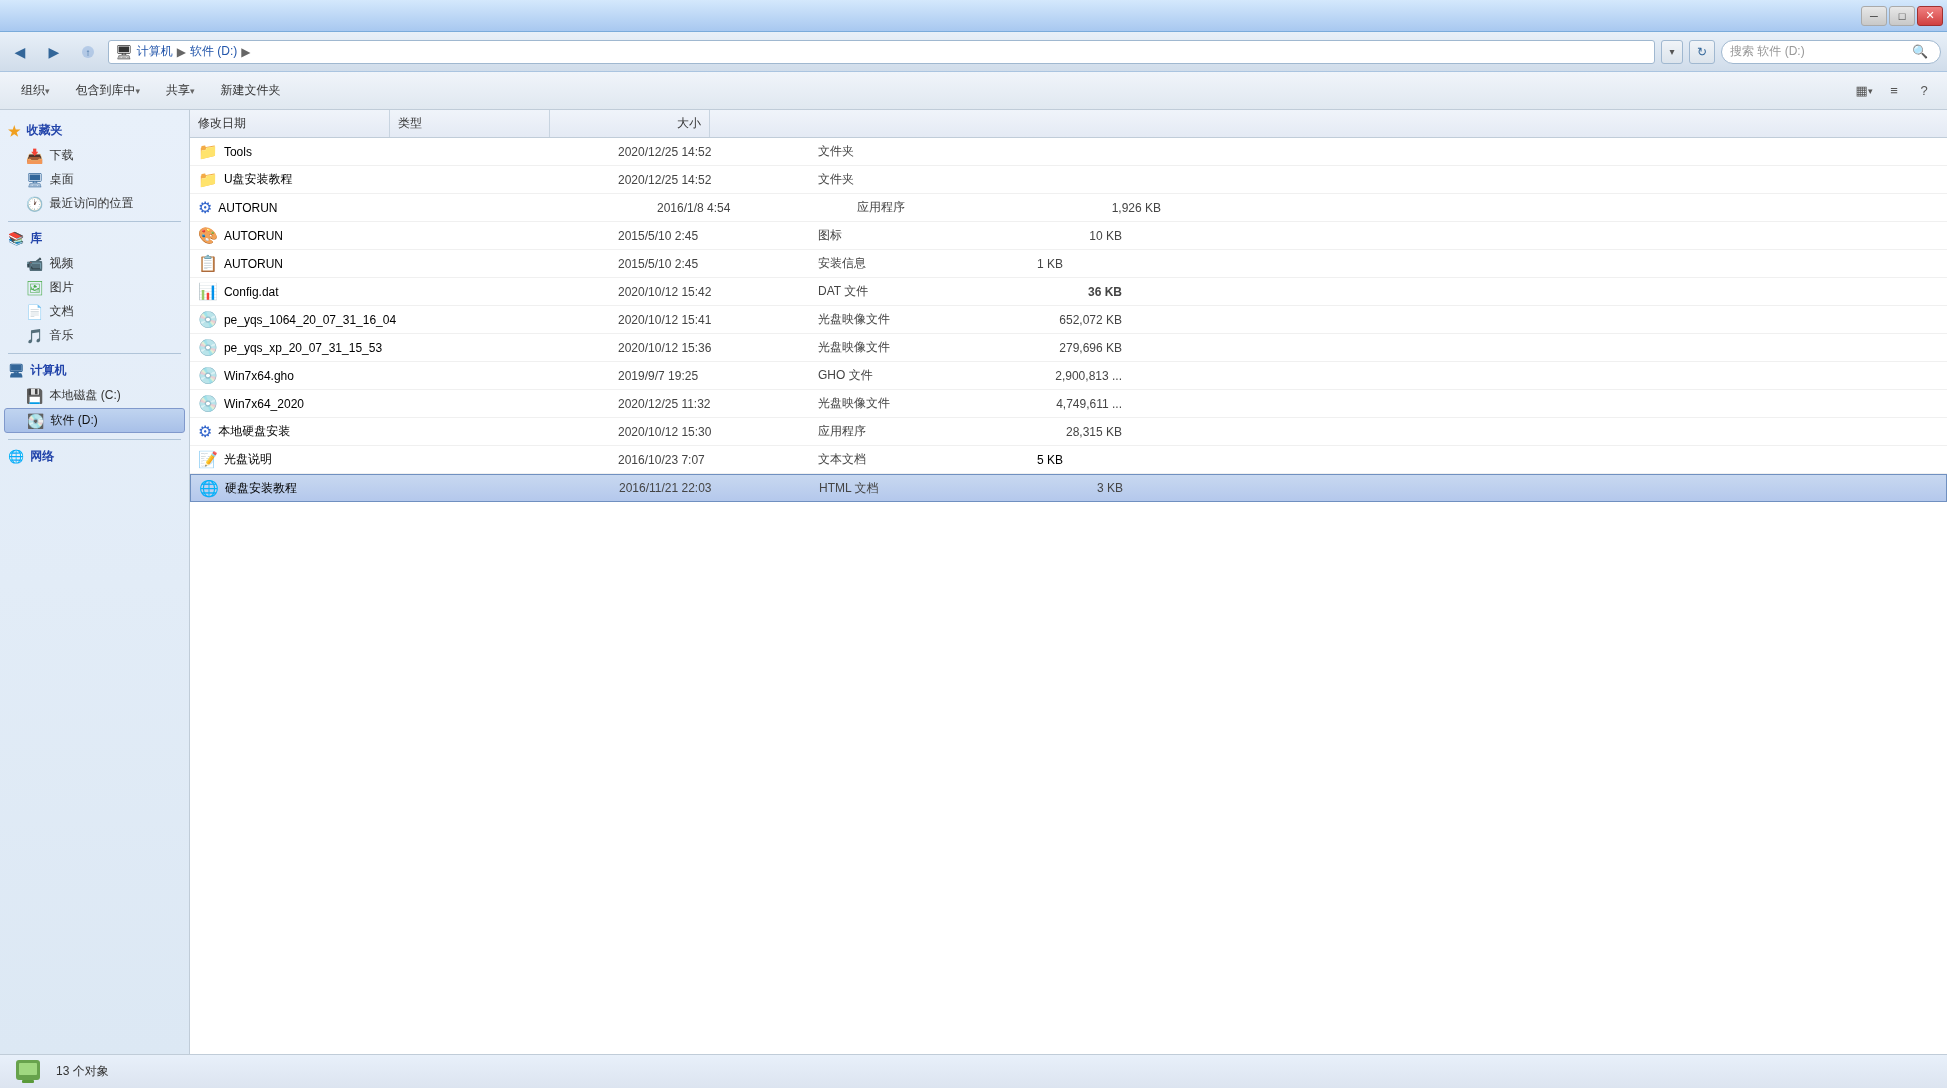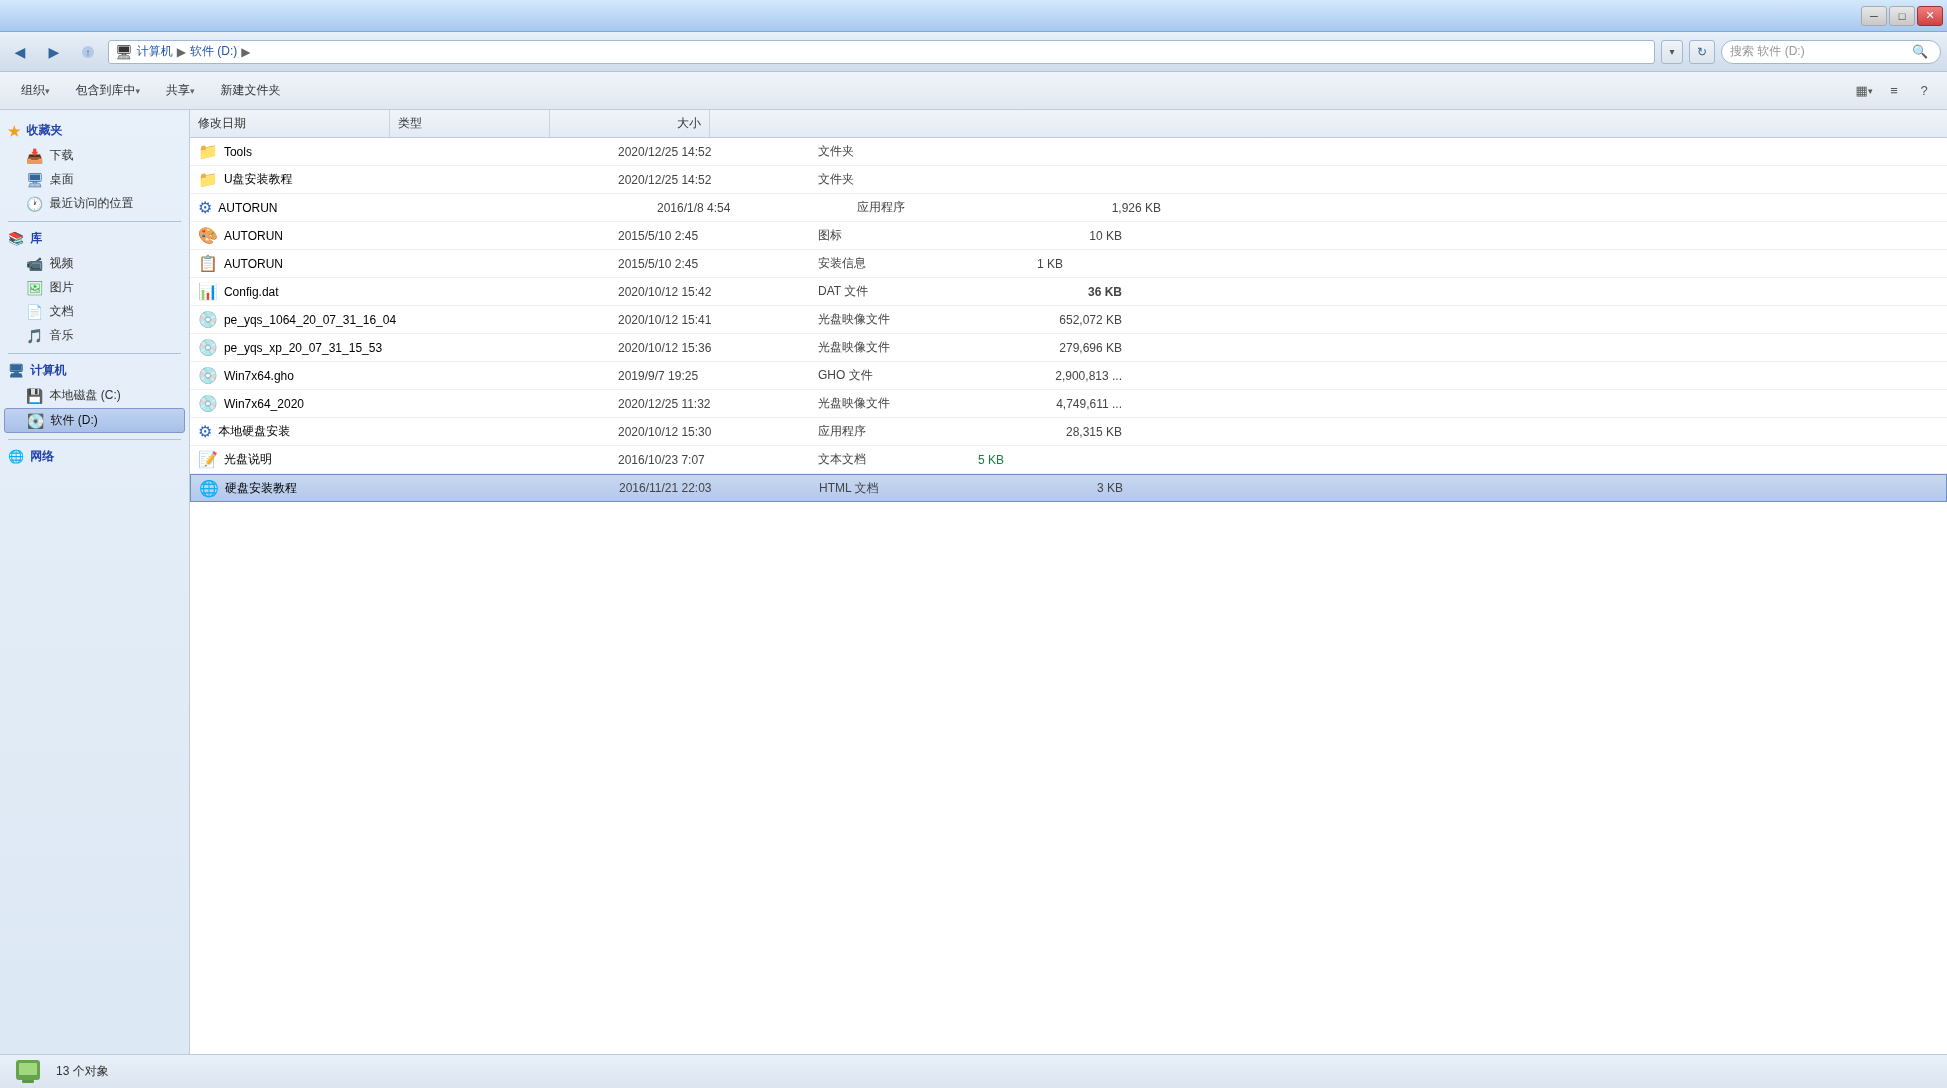--- a/index.html
+++ b/index.html
@@ -604,21 +604,21 @@
     <div class="col-type" style="width:160px; padding:0 8px; color:#444; white-space:nowrap;">应用程序</div>
     <div class="col-size" style="width:160px; padding:0 8px; color:#444; text-align:right; white-space:nowrap;">28,315 KB</div>
   </div>
         <div class="file-row">
     <div class="col-name" style="width:420px; display:flex; align-items:center; gap:6px; padding:0 8px; overflow:hidden; white-space:nowrap;">
       <span class="file-icon txt">📝</span>
       <span style="overflow:hidden; text-overflow:ellipsis;">光盘说明</span>
     </div>
     <div class="col-date" style="width:200px; padding:0 8px; color:#444; white-space:nowrap;">2016/10/23 7:07</div>
     <div class="col-type" style="width:160px; padding:0 8px; color:#444; white-space:nowrap;">文本文档</div>
-    <div class="col-size" style="width:160px; padding:0 8px; color:#15803d; text-align:left; white-space:nowrap;">5 KB</div>
+    <div class="col-size" style="width:160px; padding:0 8px; color:#000000; text-align:center; white-space:nowrap;">5 KB</div>
   </div>
         <div class="file-row selected">
     <div class="col-name" style="width:420px; display:flex; align-items:center; gap:6px; padding:0 8px; overflow:hidden; white-space:nowrap;">
       <span class="file-icon html">🌐</span>
       <span style="overflow:hidden; text-overflow:ellipsis;">硬盘安装教程</span>
     </div>
     <div class="col-date" style="width:200px; padding:0 8px; color:#444; white-space:nowrap;">2016/11/21 22:03</div>
     <div class="col-type" style="width:160px; padding:0 8px; color:#444; white-space:nowrap;">HTML 文档</div>
     <div class="col-size" style="width:160px; padding:0 8px; color:#444; text-align:right; white-space:nowrap;">3 KB</div>
   </div>

